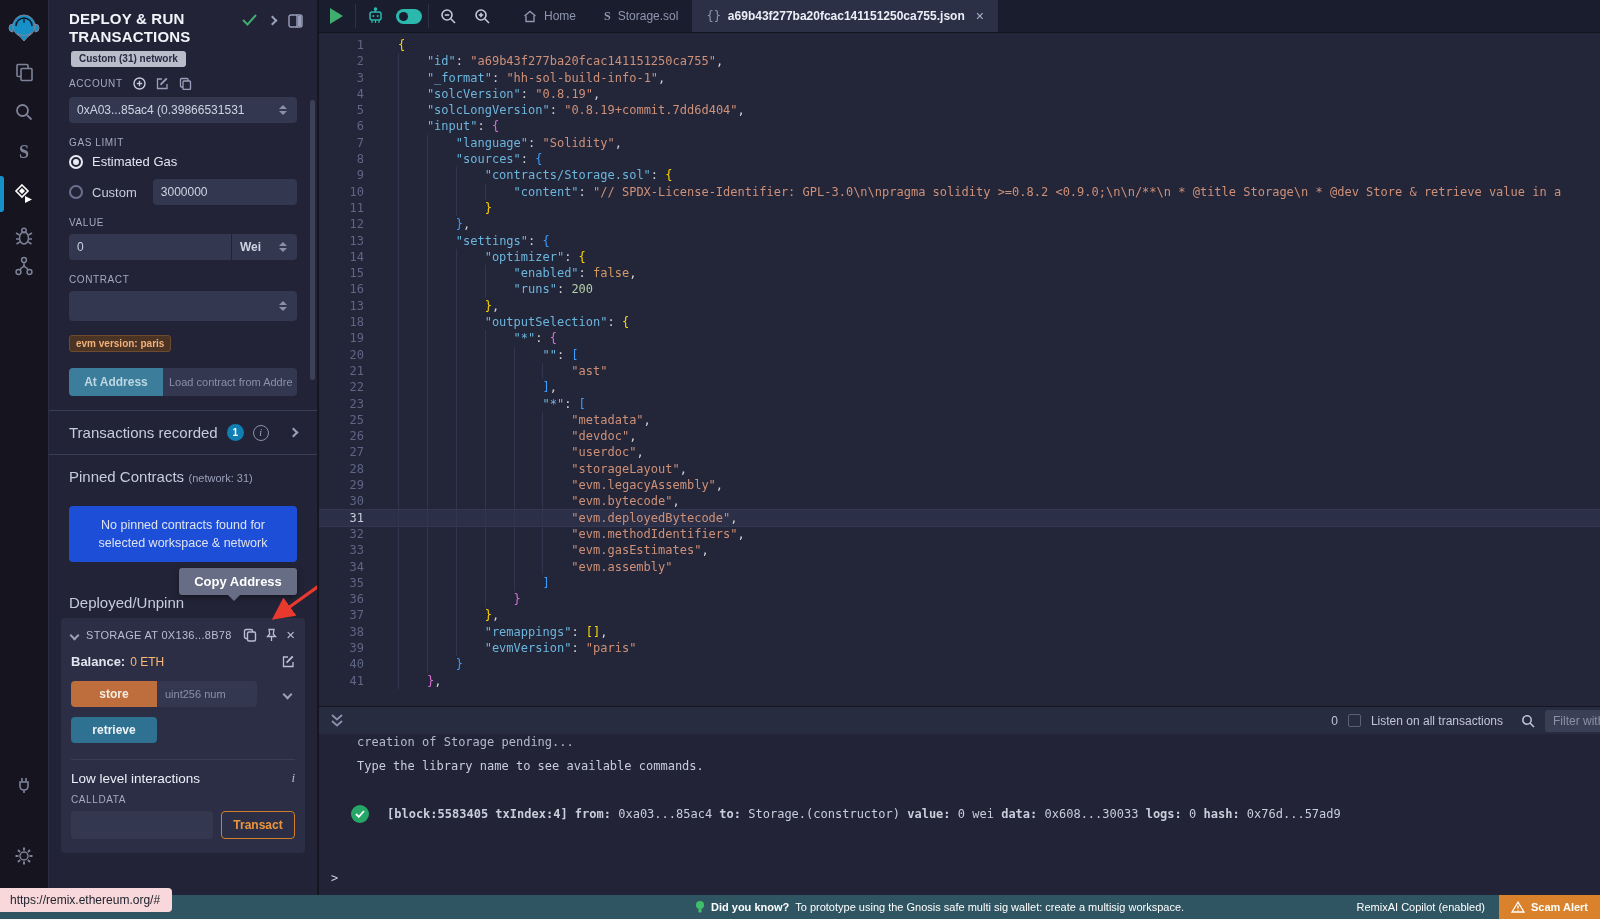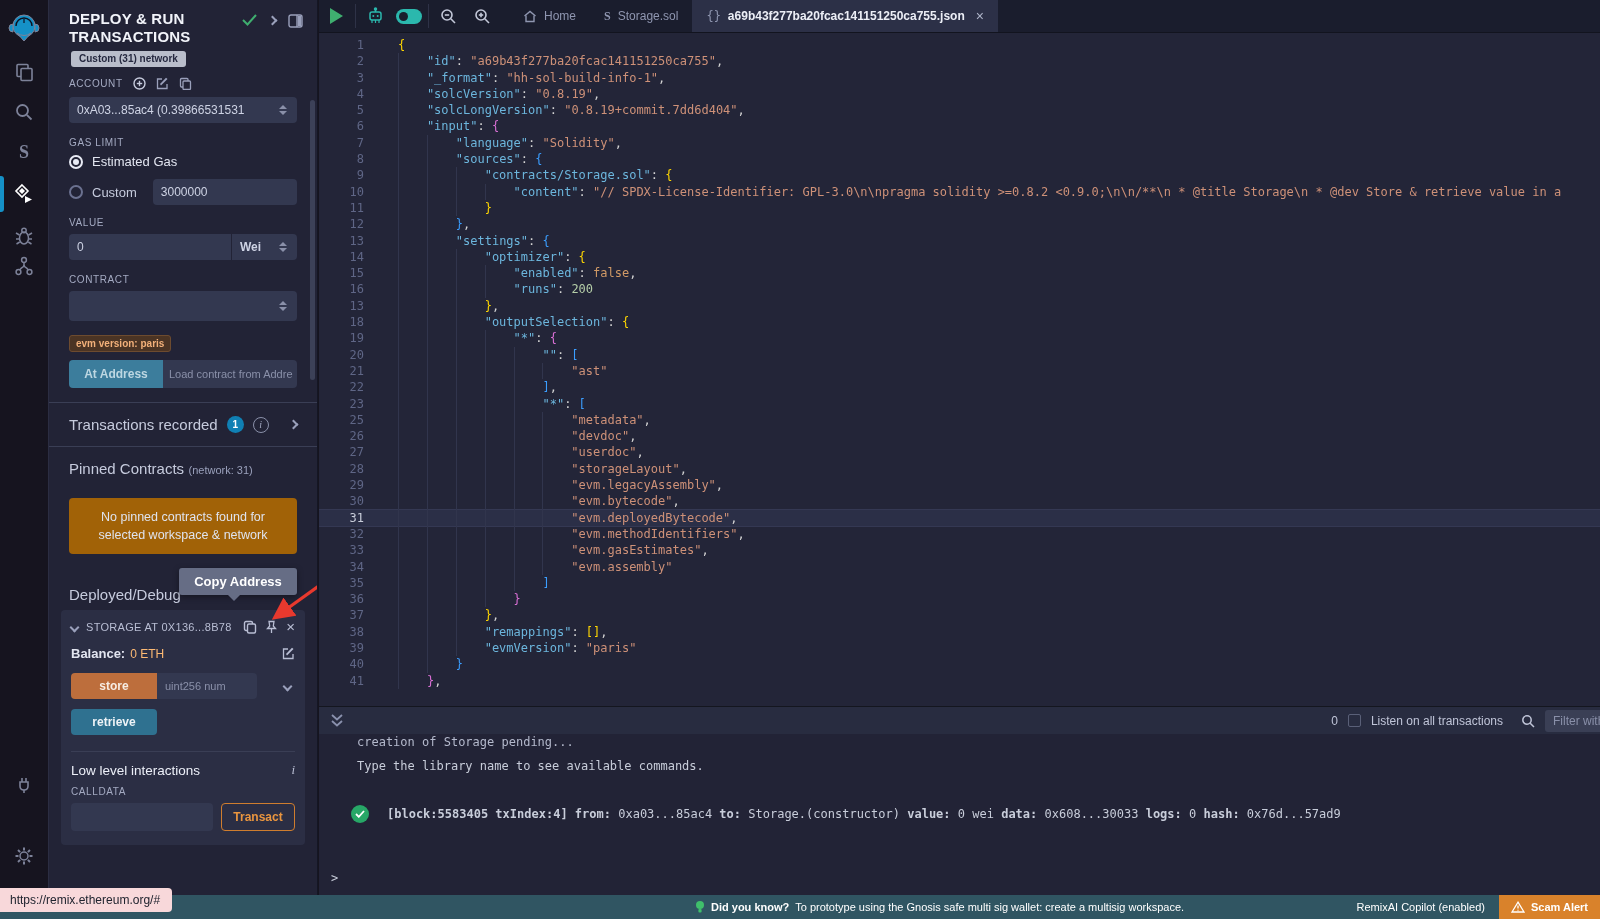--- a/index.html
+++ b/index.html
@@ -32,21 +32,21 @@
   .radio { width:14px; height:14px; border-radius:50%; border:2px solid #6b7190; margin-right:9px; position:relative; flex:none; }
   .radio.checked { border-color:#e8ebf5; }
   .radio.checked::after { content:""; position:absolute; left:2px; top:2px; width:6px; height:6px; border-radius:50%; background:#e8ebf5; }
   .sec-div { border-top:1px solid #3a3e55; margin-top:14px; }
   .h2 { font-size:15px; color:#c6cbdd; }
   .count-badge { background:#1080b4; color:#fff; font-size:10px; font-weight:bold; width:17px; height:17px; border-radius:50%; display:flex; align-items:center; justify-content:center; }
   .info-i { width:16px; height:16px; border:1px solid #8a90a9; border-radius:50%; color:#a4aac2; font-size:10px; font-style:italic; font-family:"Liberation Serif",serif; display:flex; align-items:center; justify-content:center; }
   .chev { display:inline-block; width:7px; height:7px; border-right:2px solid #9aa0bb; border-bottom:2px solid #9aa0bb; }
   .chev.r { transform:rotate(-45deg); }
   .chev.d { transform:rotate(45deg); }
-  #empty-pinned { background:#a16207; border-radius:4px; padding:10px 8px; text-align:center; font-size:12.5px; color:#dfe3ee; line-height:18px; }
+  #empty-pinned { background:#1d4ed8; border-radius:4px; padding:10px 8px; text-align:center; font-size:12.5px; color:#dfe3ee; line-height:18px; }
   #evm-badge { display:inline-block; background:#4b3424; border:1px solid #6d4b2f; color:#f2b07a; font-size:10px; font-weight:bold; padding:2px 6px; border-radius:3px; }
   .btn { border:none; border-radius:4px; font-size:12px; font-weight:bold; display:flex; align-items:center; justify-content:center; cursor:pointer; font-family:"Liberation Sans",sans-serif; }
   #at-address { width:94px; height:28px; background:#3c7d9c; color:#bdd7e2; border-radius:4px 0 0 4px; }
   #load-addr { flex:1; height:28px; border-radius:0 4px 4px 0; background:#333850; color:#8a90a9; font-size:11px; padding:0 6px; display:flex; align-items:center; white-space:nowrap; overflow:hidden; }
   #contract-card { background:#2b2e44; border-radius:4px; margin:6px 12px 0 12px; padding:10px 10px 14px 10px; }
   .icon-btn { color:#9aa0bb; display:flex; align-items:center; }
   #store-btn { width:86px; height:26px; background:#bd6e3c; color:#f7ece2; border-radius:4px 0 0 4px; }
   #store-input { width:100px; height:26px; background:#333850; border-radius:0 4px 4px 0; color:#8a90a9; font-size:11px; display:flex; align-items:center; padding:0 8px; }
   #retrieve-btn { width:86px; height:26px; background:#2f7190; color:#eef3f7; border-radius:4px; }
   #transact-btn { width:74px; height:28px; background:transparent; border:1px solid #cf7d2e; color:#e9953f; border-radius:4px; }
@@ -278,21 +278,21 @@
       <div class="lbl">CONTRACT</div>
       <div class="inp" style="height:30px;margin-bottom:12px">
         <span class="stepper">
             <i class="up"></i>
             <i class="dn"></i>
           </span>
       </div>
 
       <span id="evm-badge">evm version: paris</span>
 
-      <div class="row" style="margin-top:8px">
+      <div class="row" style="margin-top:16px">
         <button id="at-address" class="btn">At Address</button>
         <div id="load-addr">Load contract from Addre</div>
       </div>
     </div>
 
     <div class="sec-div"></div>
     <div class="p-pad row" style="padding-top:13px;padding-bottom:13px;gap:9px">
       <span class="h2">Transactions recorded</span>
       <span class="count-badge">1</span>
       <span class="info-i">i</span>
@@ -303,21 +303,21 @@
     <div class="p-pad" style="padding-top:13px">
       <span class="h2">Pinned Contracts</span>
       <span style="font-size:11px;color:#9aa0bb">(network: 31)</span>
       <div id="empty-pinned" style="margin-top:20px">
         <div>No pinned contracts found for</div>
         <div>selected workspace &amp; network</div>
       </div>
     </div>
 
     <div class="p-pad" style="padding-top:32px">
-      <span class="h2">Deployed/Debug</span>
+      <span class="h2">Deployed/Unpinn</span>
     </div>
 
     <div id="contract-card">
       <div class="row" style="gap:8px">
         <span class="chev d"></span>
         <span style="font-size:11px;color:#b9bed4;letter-spacing:.3px">STORAGE AT 0X136...8B78</span>
         <span class="icon-btn" style="margin-left:auto">
           <svg width="14" height="14" viewBox="0 0 14 14" fill="none" stroke="#b9bed4" stroke-width="1.4">
               <rect x="1.5" y="1.5" width="8" height="9" rx="1.5"></rect>
               <rect x="4.5" y="4" width="8" height="9" rx="1.5" fill="#2b2e44"></rect>

